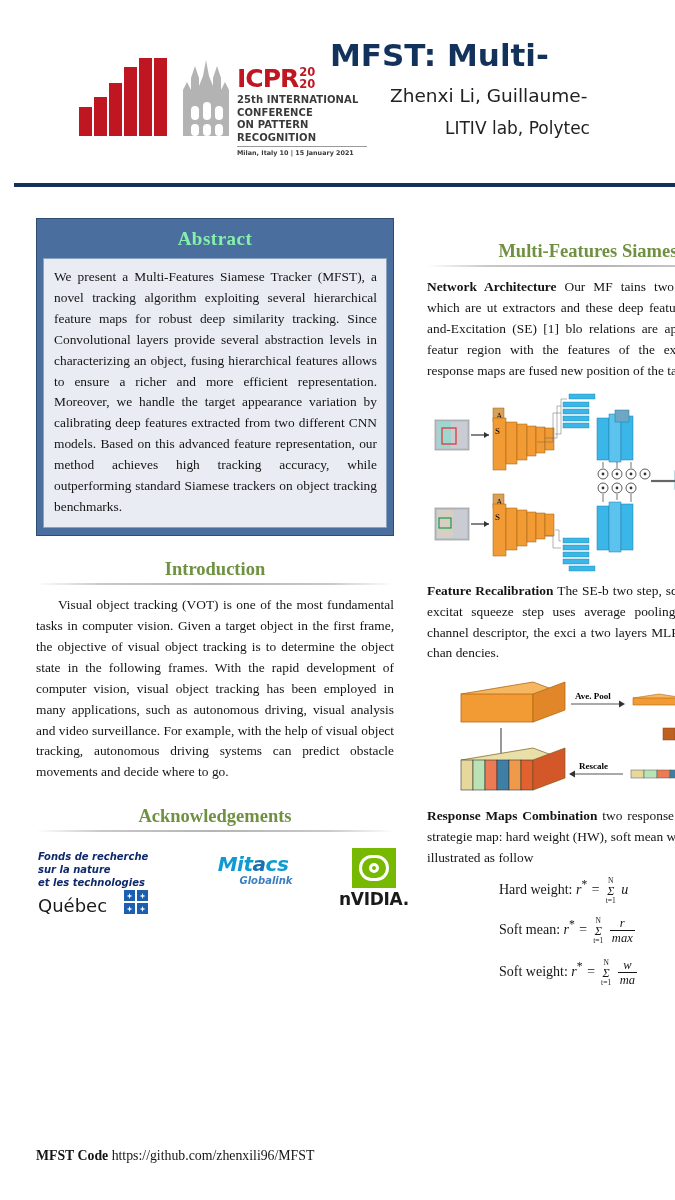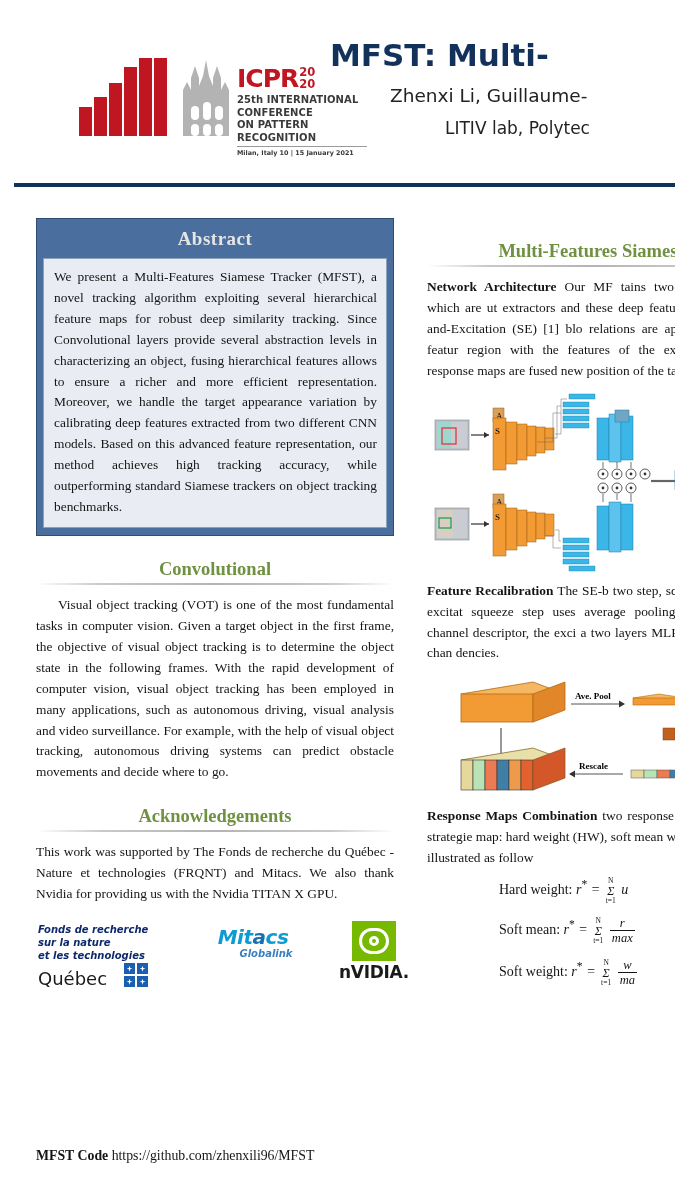--- a/index.html
+++ b/index.html
@@ -164,21 +164,21 @@
   }
 
   
   .abstract-box {
     background: #4a6f9e;
     border: 1px solid #2f4d72;
     padding: 5px 6px 7px 6px;
   }
   .abstract-title {
     text-align: center;
-    color: #e5e5e5;
+    color: #86efac;
     font-size: 19px;
     font-weight: bold;
     letter-spacing: 0.5px;
     padding: 4px 0 8px 0;
   }
   .abstract-body {
     background: #e9edf3;
     border: 1px solid #8ba2bd;
     padding: 8px 9px 9px 10px;
     font-size: 13.4px;
@@ -454,27 +454,26 @@
 
 <div class="columns">
 
   <div class="col-left">
 
     <div class="abstract-box">
       <div class="abstract-title">Abstract</div>
       <div class="abstract-body">We present a Multi-Features Siamese Tracker (MFST), a novel tracking algorithm exploiting several hierarchical feature maps for robust deep similarity tracking. Since Convolutional layers provide several abstraction levels in characterizing an object, fusing hierarchical features allows to ensure a richer and more efficient representation. Moreover, we handle the target appearance variation by calibrating deep features extracted from two different CNN models. Based on this advanced feature representation, our method achieves high tracking accuracy, while outperforming standard Siamese trackers on object tracking benchmarks.</div>
     </div>
 
-    <div class="sec-head">Convolutional</div>
+    <div class="sec-head">Introduction</div>
     <div class="sec-rule"></div>
     <div class="body-text indent">Visual object tracking (VOT) is one of the most fundamental tasks in computer vision. Given a target object in the first frame, the objective of visual object tracking is to determine the object state in the following frames. With the rapid development of computer vision, visual object tracking has been employed in many applications, such as autonomous driving, visual analysis and video surveillance. For example, with the help of visual object tracking, autonomous driving systems can predict obstacle movements and decide where to go.</div>
 
     <div class="sec-head">Acknowledgements</div>
     <div class="sec-rule"></div>
-    <div class="body-text">This work was supported by The Fonds de recherche du Québec - Nature et technologies (FRQNT) and Mitacs. We also thank Nvidia for providing us with the Nvidia TITAN X GPU.</div>
 
     <div class="sponsors">
 
       <div class="sp-frq">
         <div class="frq-line">Fonds de recherche</div>
         <div class="frq-line">sur la nature</div>
         <div class="frq-line">et les technologies</div>
         <div class="frq-row">
           <div class="frq-quebec">Québec</div>
           <div class="frq-flag">

